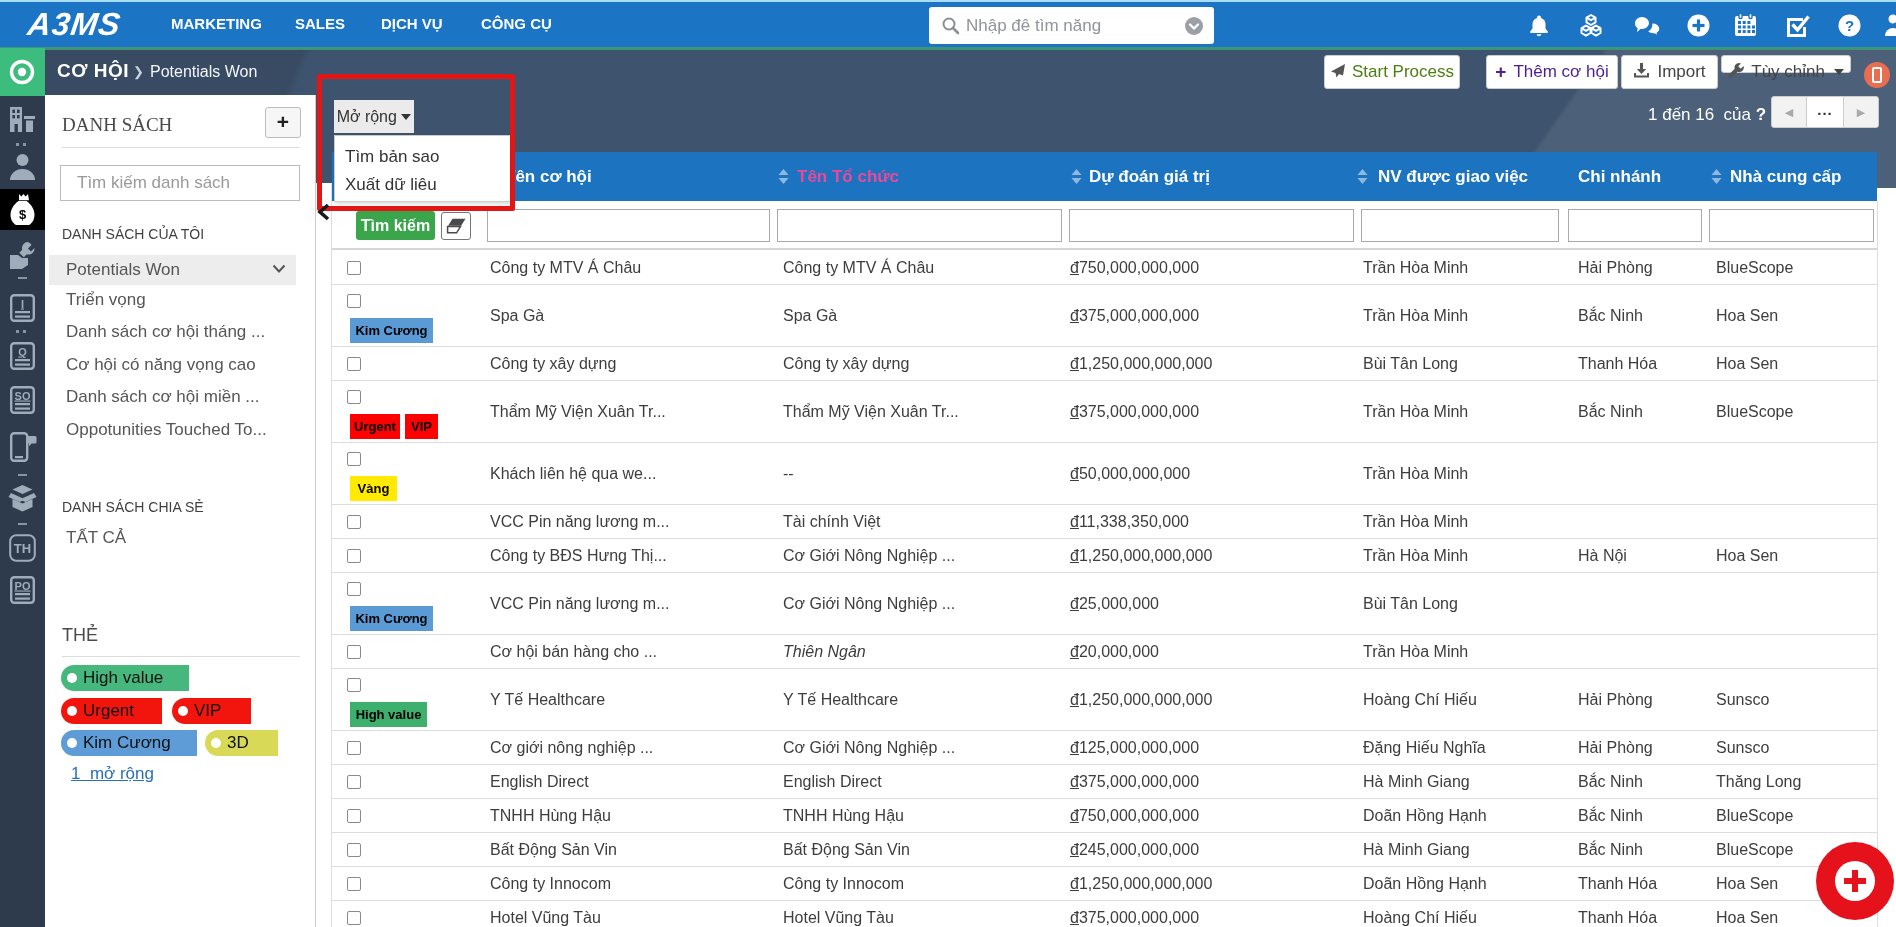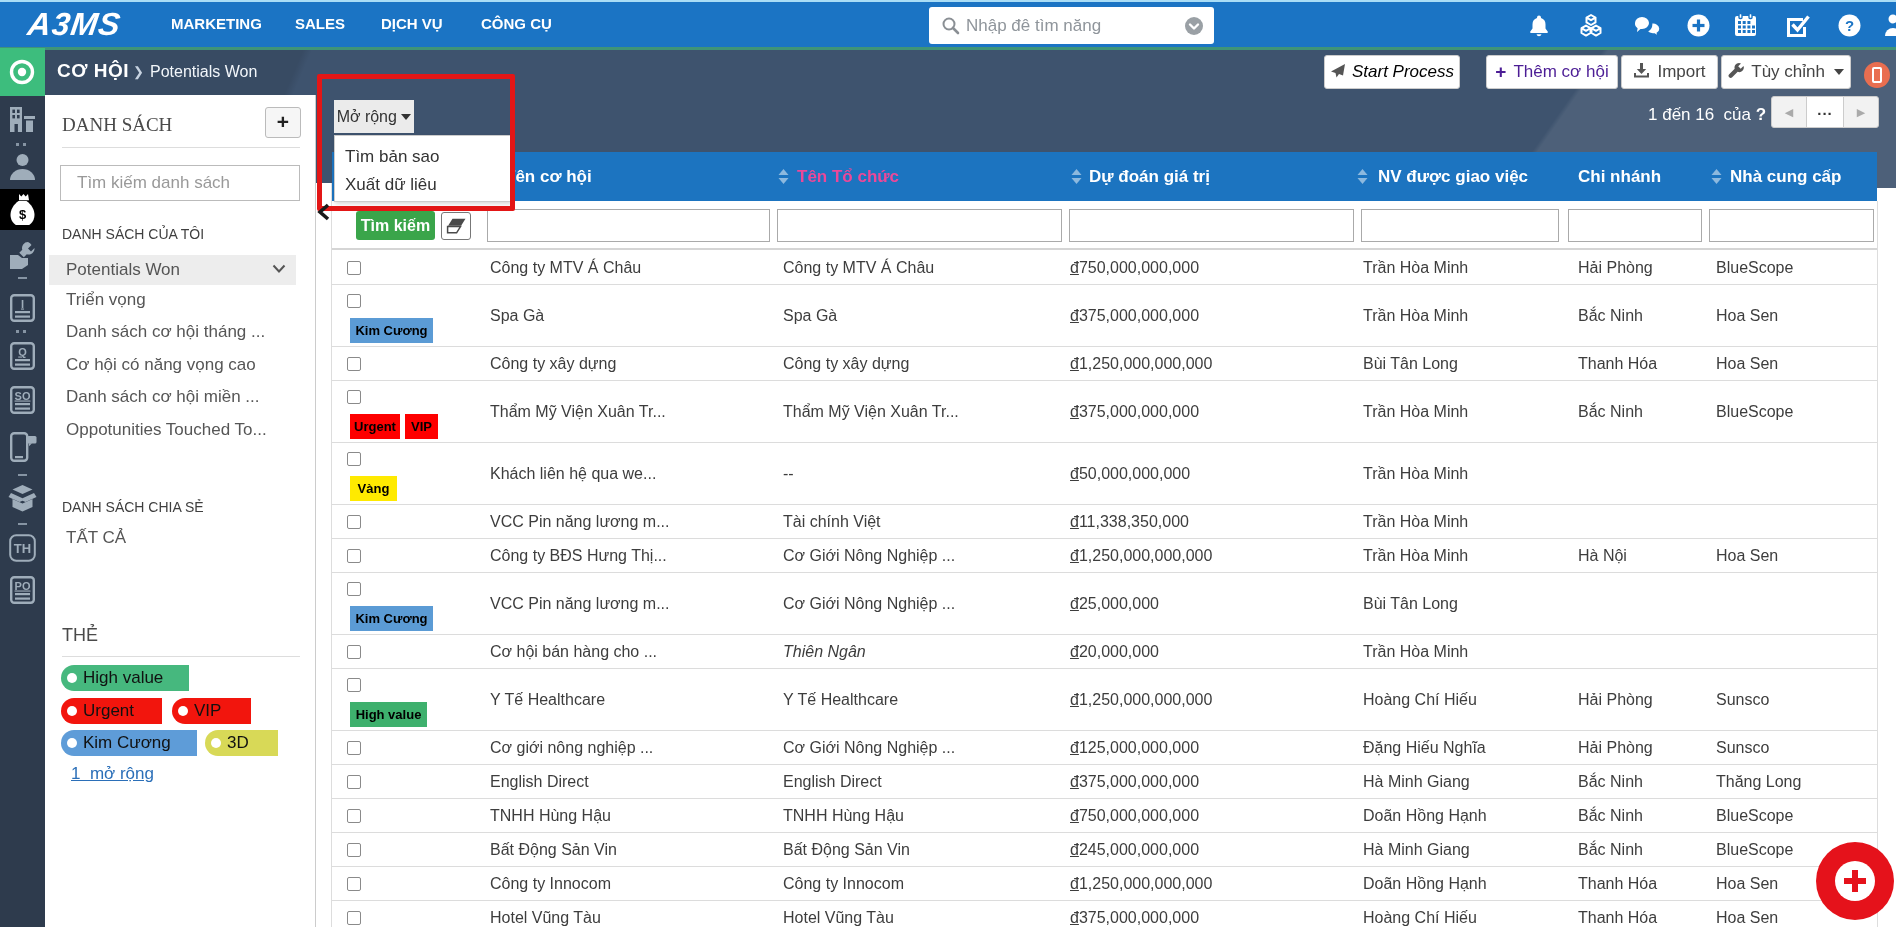--- a/index.html
+++ b/index.html
@@ -72,29 +72,29 @@
     <text x="11.5" y="16.5" font-family="Liberation Sans" font-size="15" font-weight="bold" fill="#1b74c4" text-anchor="middle">?</text>
   </svg>
 <svg class="abs" style="left:1884px;top:14px;" width="12" height="23" viewBox="0 0 12 23">
     <circle cx="9" cy="5" r="4.5" fill="#fff"></circle>
     <path d="M1 22 a8 8 0 0 1 16 0 z" fill="#fff"></path>
   </svg>
 <div class="abs" style="left:45px;top:50px;width:1851px;height:138px;background-color:#3e536e;background-image:linear-gradient(113deg, rgba(0,0,0,0.10) 0 13.5%, rgba(0,0,0,0) 14%),linear-gradient(125deg, rgba(255,255,255,0) 0 80%, rgba(255,255,255,0.08) 80.3%);"></div>
 <div class="abs" style="left:57px;top:60px;width:300px;height:22px;color:#fff;font-size:19px;font-weight:bold;line-height:22px;letter-spacing:0.5px;">CƠ HỘI</div>
 <div class="abs" style="left:133px;top:63px;width:14px;height:18px;color:#c6d2e0;font-size:13px;line-height:18px;">❯</div>
 <div class="abs" style="left:150px;top:62px;width:200px;height:20px;color:#f2f6fa;font-size:16px;line-height:20px;">Potentials Won</div>
-<div class="abs" style="left:1324px;top:55px;width:136px;height:34px;background:#fff;border:1px solid #ccc;border-radius:3px;color:#000000;font-size:17px;line-height:32px;text-align:center;font-style:italic;"><svg width="16" height="16" viewBox="0 0 16 16" style="vertical-align:-2px;margin-right:6px;">
+<div class="abs" style="left:1324px;top:55px;width:136px;height:34px;background:#fff;border:1px solid #ccc;border-radius:3px;color:#4d7c0f;font-size:17px;line-height:32px;text-align:center;"><svg width="16" height="16" viewBox="0 0 16 16" style="vertical-align:-2px;margin-right:6px;">
       <path d="M15 1 L1 8.5 l4.5 1.5 1 4.5 2.5 -3.5 4 1.5 z" fill="#555"></path>
     </svg>Start Process</div>
 <div class="abs" style="left:1486px;top:55px;width:132px;height:34px;background:#fff;border:1px solid #ccc;border-radius:3px;color:#4c1d95;font-size:17px;line-height:32px;text-align:center;"><span style="font-weight:bold;font-size:19px;margin-right:7px;vertical-align:-1px;">+</span>Thêm cơ hội</div>
 <div class="abs" style="left:1621px;top:55px;width:97px;height:34px;background:#fff;border:1px solid #ccc;border-radius:3px;color:#444;font-size:17px;line-height:32px;text-align:center;"><svg width="17" height="16" viewBox="0 0 17 16" style="vertical-align:-2px;margin-right:7px;">
       <path d="M7 0 h3 v6 h3.2 L8.5 11 3.8 6 H7 z" fill="#555"></path>
       <path d="M1 10 v4.5 h15 V10 h-2 v2.5 h-11 V10 z" fill="#555"></path>
     </svg>Import</div>
-<div class="abs" style="left:1721px;top:55px;width:130px;height:34px;background:#fff;border:1px solid #ccc;border-radius:3px;color:#444;font-size:17px;line-height:32px;text-align:center;"><svg width="17" height="17" viewBox="0 0 17 17" style="vertical-align:-2px;margin-right:6px;">
+<div class="abs" style="left:1721px;top:55px;width:130px;height:18px;background:#fff;border:1px solid #ccc;border-radius:3px;color:#444;font-size:17px;line-height:32px;text-align:center;"><svg width="17" height="17" viewBox="0 0 17 17" style="vertical-align:-2px;margin-right:6px;">
       <path d="M11 1 a4.5 4.5 0 0 0 -4.3 5.8 L1.2 12.3 a2.1 2.1 0 0 0 3 3 L9.7 9.8 A4.5 4.5 0 0 0 15.5 4 l-2.8 2.8 -2.5 -2.5 2.8 -2.8 A4.5 4.5 0 0 0 11 1 z" fill="#555"></path>
     </svg>Tùy chỉnh <span style="display:inline-block;width:0;height:0;border-left:5px solid transparent;border-right:5px solid transparent;border-top:6px solid #444;vertical-align:2px;margin-left:4px;"></span></div>
 <div class="abs" style="left:1864px;top:62px;width:26px;height:26px;background:#e96e50;border-radius:50%;"></div>
 <div class="abs" style="left:1872px;top:67px;width:10px;height:16px;border:2px solid #fff;border-radius:2px;background:#e96e50;"></div>
 <div class="abs" style="left:1648px;top:104px;width:110px;height:22px;color:#fff;font-size:17px;line-height:22px;white-space:nowrap;">1 đến 16&nbsp; của <b>?</b></div>
 <div class="abs" style="left:1771px;top:96px;width:36px;height:32px;background:#f2f2f2;border:1px solid #ccc;border-radius:3px 0 0 3px;color:#aaa;font-size:11px;text-align:center;line-height:30px;">◀</div>
 <div class="abs" style="left:1806px;top:96px;width:38px;height:32px;background:#fff;border:1px solid #ccc;color:#333;font-size:15px;font-weight:bold;text-align:center;line-height:26px;letter-spacing:1px;">...</div>
 <div class="abs" style="left:1843px;top:96px;width:36px;height:32px;background:#f2f2f2;border:1px solid #ccc;border-radius:0 3px 3px 0;color:#aaa;font-size:11px;text-align:center;line-height:30px;">▶</div>
 <div class="abs" style="left:0;top:50px;width:45px;height:877px;background:#2e3b4d;"></div>
 <div class="abs" style="left:0;top:48px;width:45px;height:48px;background:#3dbd7d;"></div>

